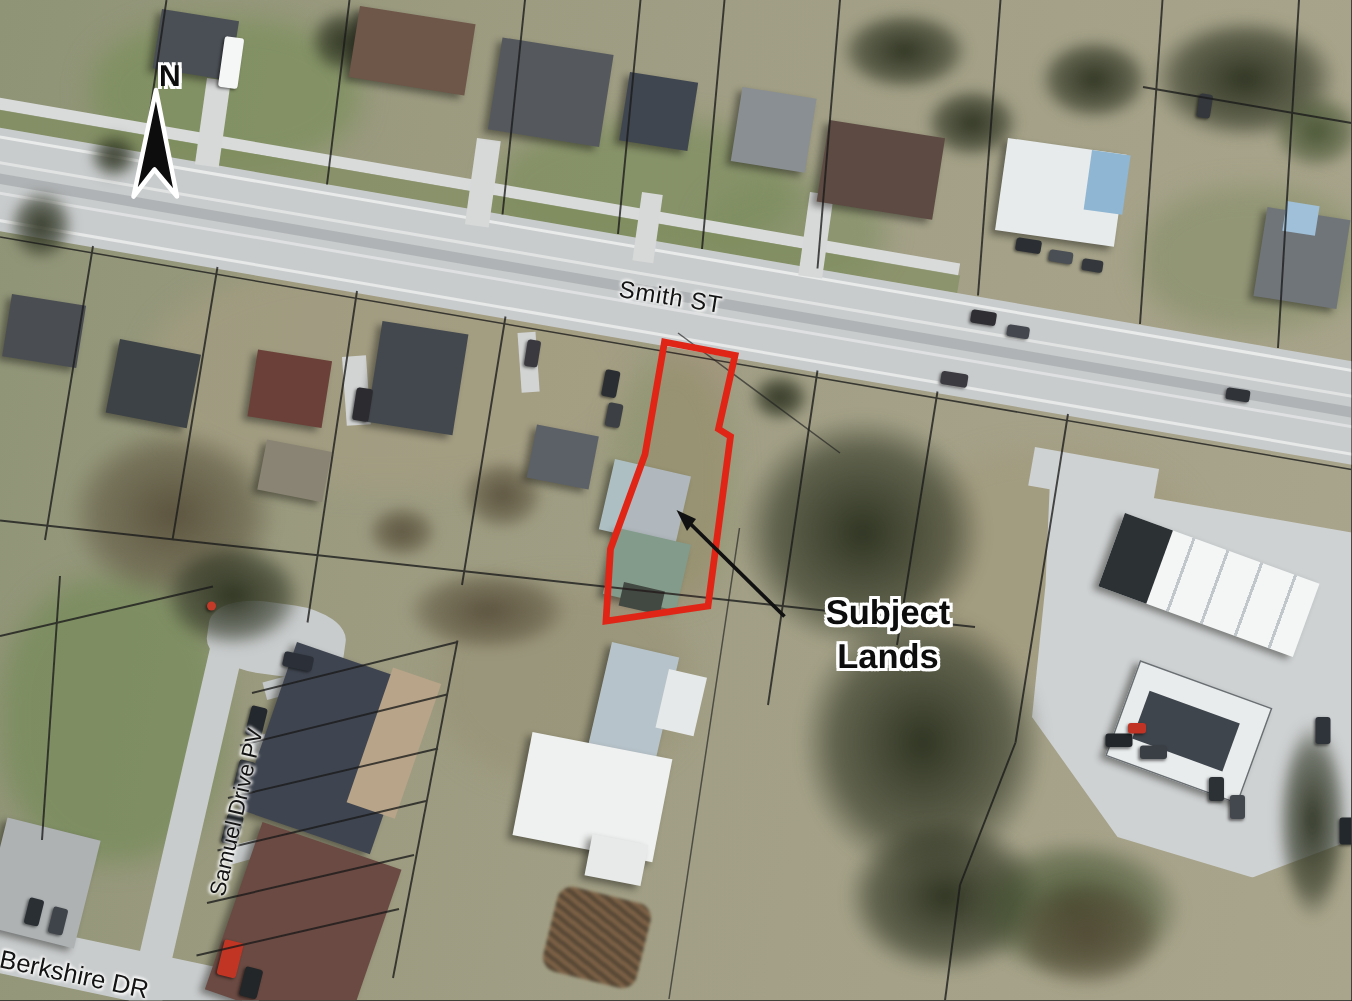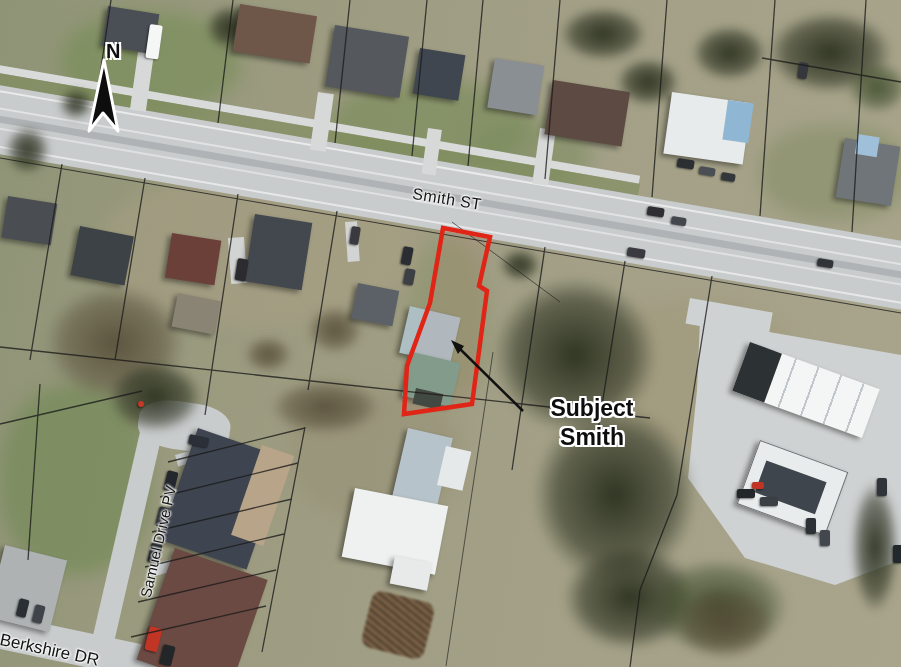--- a/index.html
+++ b/index.html
@@ -206,15 +206,15 @@
       <line x1="523" y1="411" x2="457" y2="346" stroke="#111" stroke-width="2.5"></line>
       <polygon points="451,340 464,346 458,354" fill="#111"></polygon>
     </g>
     <polygon points="104,60 118,131 103,113 89,131" fill="#0d0d0d" stroke="#ffffff" stroke-width="3" stroke-linejoin="round"></polygon>
   </svg>
 
   <div class="lbl-n">N</div>
   <div class="lbl" style="left:414px;top:185px;font-size:16px;letter-spacing:.5px;transform:rotate(9deg);transform-origin:0 0;z-index:60;">Smith ST</div>
   <div class="lbl" style="left:63px;top:533px;width:190px;text-align:center;font-size:15px;transform:rotate(-77deg);z-index:60;">Samuel Drive PV</div>
   <div class="lbl" style="left:2px;top:630px;font-size:17px;transform:rotate(12deg);transform-origin:0 0;z-index:60;">Berkshire DR</div>
-  <div class="lbl-subject">Subject Smith</div>
+  <div class="lbl-subject">Subject Lands</div>
 
 </div>
 
 </body></html>

